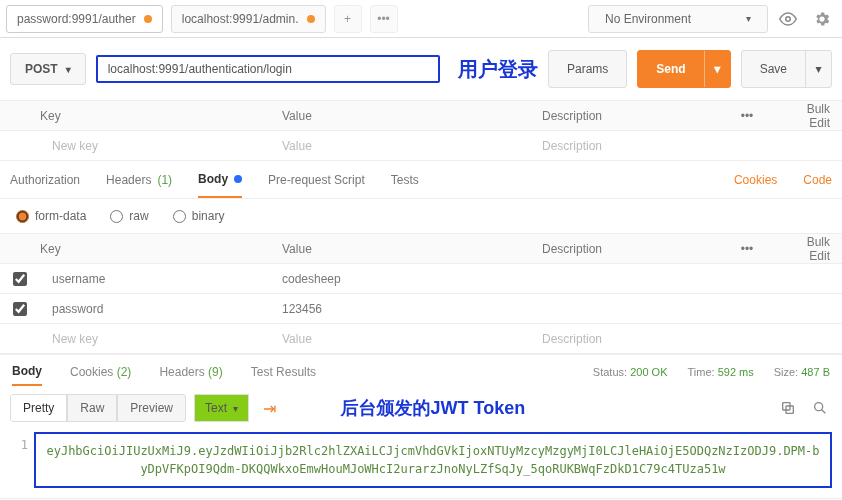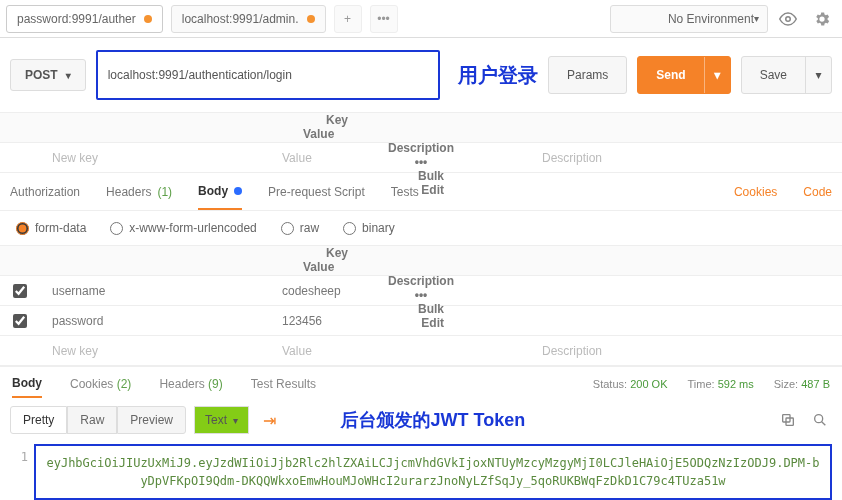--- a/index.html
+++ b/index.html
@@ -4,38 +4,38 @@
 <style>
   * { box-sizing: border-box; margin: 0; padding: 0; font-family: Arial, "Helvetica Neue", sans-serif; }
   body { font-size: 12px; color: #555; background:#fff; width:842px; }
   
   .topbar { display:flex; align-items:center; height:38px; border-bottom:1px solid #ddd; padding:0 6px; gap:6px;}
   .tabs-holder { display:flex; align-items:center; gap:8px; flex:1;}
   .reqtab { display:flex; align-items:center; gap:8px; height:28px; padding:0 10px; border:1px solid #ddd; border-radius:3px; background:#fafafa; color:#666; font-size:12px;}
   .reqtab.active { background:#fff; border-color:#ccc;}
   .dot { width:8px; height:8px; border-radius:50%; background:#f59331;}
   .plusbtn, .dotsbtn { width:28px; height:28px; display:flex; align-items:center; justify-content:center; color:#999; border:1px solid #eee; border-radius:3px; background:#fafafa;}
-  .env-select { width:158px; height:28px; border:1px solid #ddd; border-radius:3px; display:flex; align-items:center; justify-content:flex-end; padding:0 8px; color:#666; background:#fafafa;}
+  .env-select { width:180px; height:28px; border:1px solid #ddd; border-radius:3px; display:flex; align-items:center; justify-content:space-between; padding:0 16px; color:#666; background:#fafafa;}
   .iconbtn { width:28px; height:28px; display:flex; align-items:center; justify-content:center; color:#888;}
   
   .reqrow { display:flex; align-items:center; gap:10px; padding:12px 10px; border-bottom:1px solid #eee;}
   .method { display:flex; align-items:center; gap:8px; padding:8px 14px; border:1px solid #ddd; border-radius:3px; background:#f7f7f7; color:#555; font-weight:bold;}
-  .urlbox { flex:1; height:50px; border:2.5px solid #1937d6; border-radius:2px; display:flex; align-items:center; padding:0 10px; color:#555; background:#fff;text-align:center;}
+  .urlbox { flex:1; height:28px; border:2.5px solid #1937d6; border-radius:2px; display:flex; align-items:center; padding:0 10px; color:#555; background:#fff;text-align:center;}
   .annot { color:#1937d6; font-weight:bold; font-size:20px; margin-left:8px; font-family: "Microsoft YaHei", sans-serif;}
   .btn { height:38px; padding:0 18px; border:1px solid #ddd; border-radius:3px; background:#f7f7f7; color:#555; display:flex; align-items:center;}
   .btn.primary { background:#f58228; border-color:#f58228; color:#fff; font-weight:bold;}
   .btn.split { padding:0; }
   .btn.split .main { padding:0 18px; display:flex; align-items:center; height:100%;}
   .btn.split .caret { width:26px; display:flex; align-items:center; justify-content:center; border-left:1px solid rgba(255,255,255,.4); height:100%;}
   .btn.save .caret { border-left:1px solid #ddd;}
   
   .ptable { width:100%; }
   .prow { display:flex; align-items:center; border-bottom:1px solid #eee; height:30px;}
   .prow .cell { padding:0 12px; color:#777;}
-  .prow.header { background:#fafafa; font-weight:bold;flex-direction:column;}
+  .prow.header { background:#fafafa; font-weight:normal;}
   .prow.header .cell:first-child { padding-left:40px;}
   .prow.placeholder .cell { color:#bbb;}
   .c-chk { width:40px; display:flex; justify-content:center;}
   .c-key { width:270px;}
   .c-val { width:260px;}
   .c-desc { flex:1;}
   .c-act { width:50px; text-align:center; color:#aaa;}
   .c-bulk { width:70px; color:#f58228; text-align:right; padding-right:10px;}
   input.chk { width:14px; height:14px; accent-color:#555;}
   
@@ -172,24 +172,20 @@
   <div class="link">Code</div>
 </div>
 
 <div class="radiorow">
   <label class="radioitem">
       <input type="radio" name="bt" checked="" style="">
       <span>form-data</span>
     </label>
   <label class="radioitem">
       <input type="radio" name="bt" style="">
-      <span>x-www-form-urlencoded</span>
-    </label>
-  <label class="radioitem">
-      <input type="radio" name="bt" style="">
       <span>raw</span>
     </label>
   <label class="radioitem">
       <input type="radio" name="bt" style="">
       <span>binary</span>
     </label>
 </div>
 
 <div class="ptable">
   <div class="prow header">

